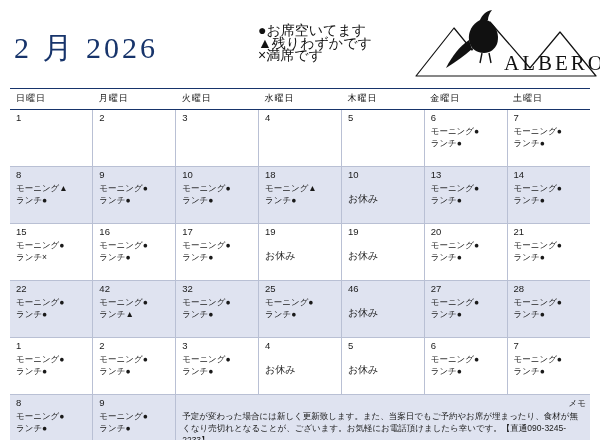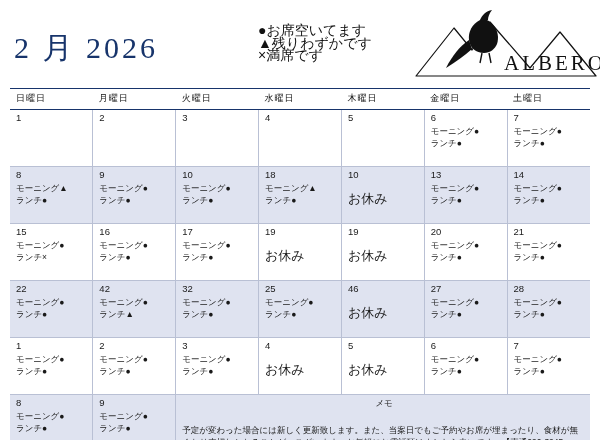--- a/index.html
+++ b/index.html
@@ -90,32 +90,32 @@
   .grid td:last-child { border-right: none; }
   .grid tr.week td { border-bottom: 1px solid #b9c0d4; }
   .grid tr.week.shaded td { background: #dfe3f0; }
   .daynum {
     font-size: 9.5px;
     line-height: 12px;
     margin-bottom: 1px;
     font-family: "Liberation Sans", sans-serif;
   }
   .entry { white-space: nowrap; }
-  .closed { padding-top: 11px; font-size: 13px; }
+  .closed { padding-top: 11px; font-size: 10px; }
 
   
   .memo-cell {
     font-size: 8.2px;
     line-height: 11.5px;
     padding: 2px 6px 2px 8px;
     font-family: "Liberation Sans", sans-serif;
   }
   .memo-title {
-    text-align: center;
-    margin-bottom: 15px;
+    text-align: right;
+    margin-bottom: 1px;
   }
   .memo-body { text-align: left; }
 </style>
 </head>
 <body>
 
 <div class="page">
 
   <div class="header">
     <div class="title">2 月 2026</div>

